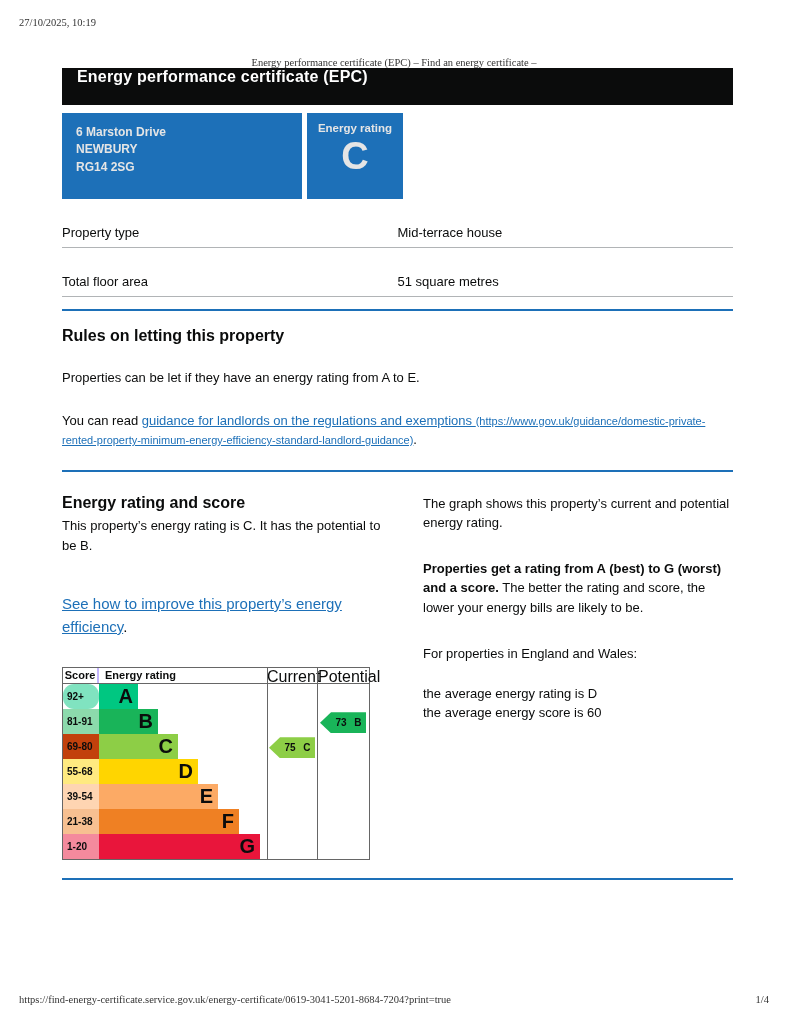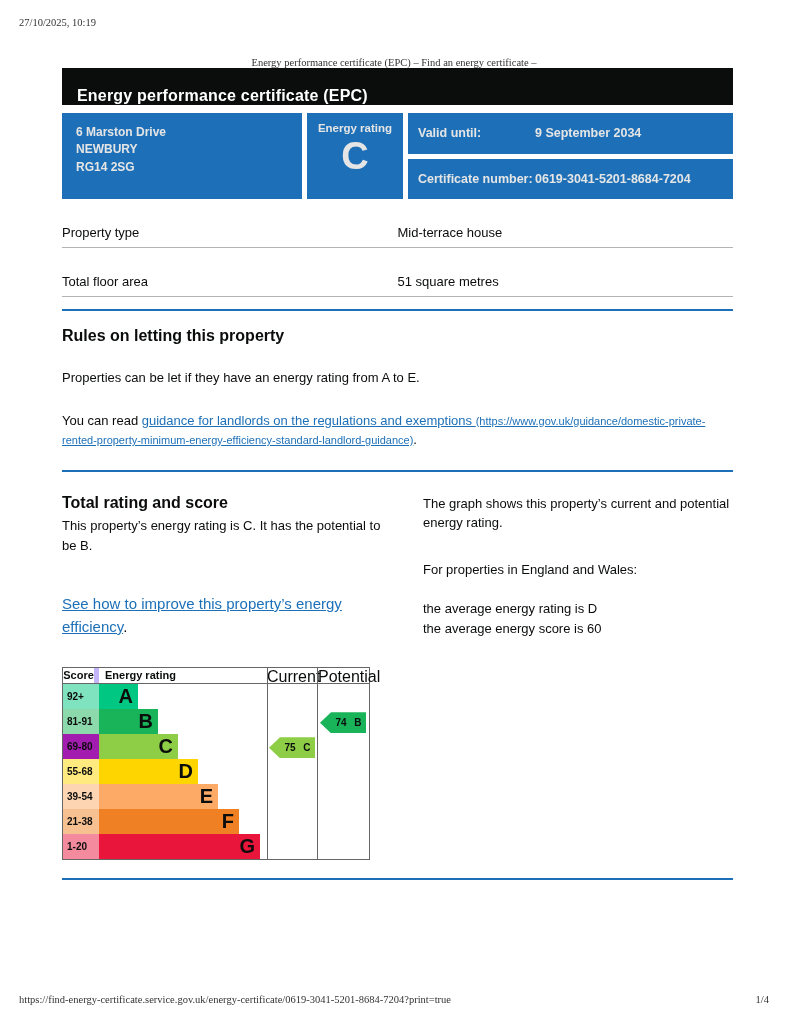--- a/index.html
+++ b/index.html
@@ -11,21 +11,21 @@
   .print-meta { position:absolute; left:19px; right:24px;
                 font-family:"Liberation Serif", serif; font-size:10.5px; color:#333; }
   .print-header { top:17px; display:flex; }
   .print-header .ph-left { width:220px; }
   .print-header .ph-center { flex:1; text-align:center;margin-top:40px; }
   .print-header .ph-right { width:220px; }
   .print-footer { bottom:19px; display:flex; justify-content:space-between; }
 
   .content { position:absolute; left:62px; top:68px; width:671px; }
 
-  .banner { background:#0b0c0c; height:37px; display:flex; align-items:flex-end;
+  .banner { background:#0b0c0c; height:37px; display:flex; align-items:flex-start;
             padding-left:15px; }
   .banner h1 { color:#fff; font-size:16px; font-weight:bold; letter-spacing:.2px; }
 
   .summary { display:flex; gap:5px; margin-top:8px; height:86px; }
   .blue-box { background:#1d70b8; color:#e5e5e5; }
   .addr-box { width:240px; padding:11px 12px 0 14px; font-size:12px; font-weight:bold; line-height:1.45; }
   .rating-box { width:96px; text-align:center; padding-top:9px; }
   .rating-box .rb-label { font-size:11.5px; font-weight:bold; }
   .rating-box .rb-letter { font-size:38px; font-weight:bold; line-height:1.1; margin-top:2px; }
   .kv-stack { flex:1; display:flex; flex-direction:column; gap:5px; }
@@ -58,21 +58,21 @@
   .col-right p { font-size:13px; line-height:1.5; }
   .col-right .rp2 { margin-top:26px; }
   .col-right .rp3 { margin-top:27px; }
   .col-right .rp4 { margin-top:20px; }
 
   
   .epc-chart { position:relative; width:308px; margin-top:29px;
                border:1px solid #666; font-family:"Liberation Sans", sans-serif; }
   .epc-header { display:flex; height:16px; border-bottom:1px solid #666;
                 font-size:11px; font-weight:bold; line-height:15px; }
-  .epc-h-score { width:36px; text-align:center; border-right:5px solid #c4b5fd; }
+  .epc-h-score { width:36px; text-align:center; border-right:2px solid #c4b5fd; }
   .epc-h-rating { flex:1; padding-left:6px; }
   .epc-h-current { position:absolute; left:204px; top:0; width:51px; text-align:center; }
   .epc-h-potential { position:absolute; left:255px; top:0; width:51px; text-align:center; }
   .epc-row { display:flex; height:25px; }
   .epc-score { width:36px; font-size:10px; font-weight:bold; line-height:25px; padding-left:4px; }
   .epc-bar { height:25px; display:flex; align-items:center; justify-content:flex-end; }
   .epc-letter { font-size:20px; font-weight:bold; line-height:25px; padding-right:5px; }
   .epc-col-line { position:absolute; top:0; bottom:0; width:1px; background:#666; }
   .epc-arrow { position:absolute; width:46px; height:21px; font-size:10px; font-weight:bold;
                display:flex; align-items:center; justify-content:center; padding-left:11px;
@@ -97,30 +97,20 @@
   <div class="summary">
     <div class="blue-box addr-box">
       <div>6 Marston Drive</div>
       <div>NEWBURY</div>
       <div>RG14 2SG</div>
     </div>
     <div class="blue-box rating-box">
       <div class="rb-label">Energy rating</div>
       <div class="rb-letter">C</div>
     </div>
-    <div class="kv-stack">
-      <div class="blue-box kv-box">
-        <span class="kv-label">Valid until:</span>
-        <span>9 September 2034</span>
-      </div>
-      <div class="blue-box kv-box">
-        <span class="kv-label">Certificate number:</span>
-        <span>0619-3041-5201-8684-7204</span>
-      </div>
-    </div>
   </div>
 
   <div class="ptable">
     <div class="ptable-row">
       <div class="ptable-label">Property type</div>
       <div class="ptable-value">Mid-terrace house</div>
     </div>
     <div class="ptable-row">
       <div class="ptable-label">Total floor area</div>
       <div class="ptable-value">51 square metres</div>
@@ -132,44 +122,44 @@
   <div class="rules">
     <h2>Rules on letting this property</h2>
     <p>Properties can be let if they have an energy rating from A to E.</p>
     <p><span>You can read </span><a href="#"><span>guidance for landlords on the regulations and exemptions </span><span class="link-url">(https://www.gov.uk/guidance/domestic-private-rented-property-minimum-energy-efficiency-standard-landlord-guidance)</span></a><span class="dot">.</span></p>
   </div>
 
   <hr class="hr-blue hr-2">
 
   <div class="columns">
     <div class="col-left">
-      <h2>Total rating and score</h2>
+      <h2>Energy rating and score</h2>
       <p>This property’s energy rating is C. It has the potential to be B.</p>
       <span class="see-link"><a href="#" class="link">See how to improve this property’s energy efficiency</a><span class="dot">.</span></span>
 
       <div class="epc-chart" id="epc-chart">
         <div class="epc-header">
           <div class="epc-h-score">Score</div>
           <div class="epc-h-rating">Energy rating</div>
         </div>
         <div id="epc-body">
             <div class="epc-row">
-              <div class="epc-score" style="background: rgb(128, 227, 192);">92+</div>
+              <div class="epc-score" style="background: rgb(128, 227, 192); border-radius: 11px;">92+</div>
               <div class="epc-bar" style="width: 39px; background: rgb(0, 199, 129);">
                 <span class="epc-letter">A</span>
               </div>
             </div>
             <div class="epc-row">
               <div class="epc-score" style="background: rgb(140, 218, 172);">81-91</div>
               <div class="epc-bar" style="width: 59px; background: rgb(25, 180, 89);">
                 <span class="epc-letter">B</span>
               </div>
             </div>
             <div class="epc-row">
-              <div class="epc-score" style="background: #a21caf;">69-80</div>
+              <div class="epc-score" style="background: #c2410c;">69-80</div>
               <div class="epc-bar" style="width: 79px; background: rgb(141, 206, 70);">
                 <span class="epc-letter">C</span>
               </div>
             </div>
             <div class="epc-row">
               <div class="epc-score" style="background: rgb(255, 234, 128);">55-68</div>
               <div class="epc-bar" style="width: 99px; background: rgb(255, 213, 0);">
                 <span class="epc-letter">D</span>
               </div>
             </div>
@@ -190,26 +180,27 @@
               <div class="epc-bar" style="width: 161px; background: rgb(233, 21, 59);">
                 <span class="epc-letter">G</span>
               </div>
             </div>
           </div>
         <div class="epc-h-current">Current</div>
         <div class="epc-h-potential">Potential</div>
         <div class="epc-col-line" style="left:204px"></div>
         <div class="epc-col-line" style="left:254px"></div>
       <div class="epc-arrow" style="left: 206px; top: 69px; background: rgb(141, 206, 70);">75 C</div>
-          <div class="epc-arrow" style="left: 257px; top: 44px; background: rgb(25, 180, 89);">74 B</div>
+          <div class="epc-arrow" style="left: 257px; top: 44px; background: rgb(25, 180, 89);">73 B</div>
         </div>
     </div>
 
     <div class="col-right">
       <p>The graph shows this property’s current and potential energy rating.</p>
+      <p class="rp2"><strong>Properties get a rating from A (best) to G (worst) and a score.</strong><span> The better the rating and score, the lower your energy bills are likely to be.</span></p>
       <p class="rp3">For properties in England and Wales:</p>
       <p class="rp4"><span>the average energy rating is D</span><br><span>the average energy score is 60</span></p>
     </div>
   </div>
 
   <hr class="hr-blue hr-3">
 
 </div>
 
 <div class="print-meta print-footer">

